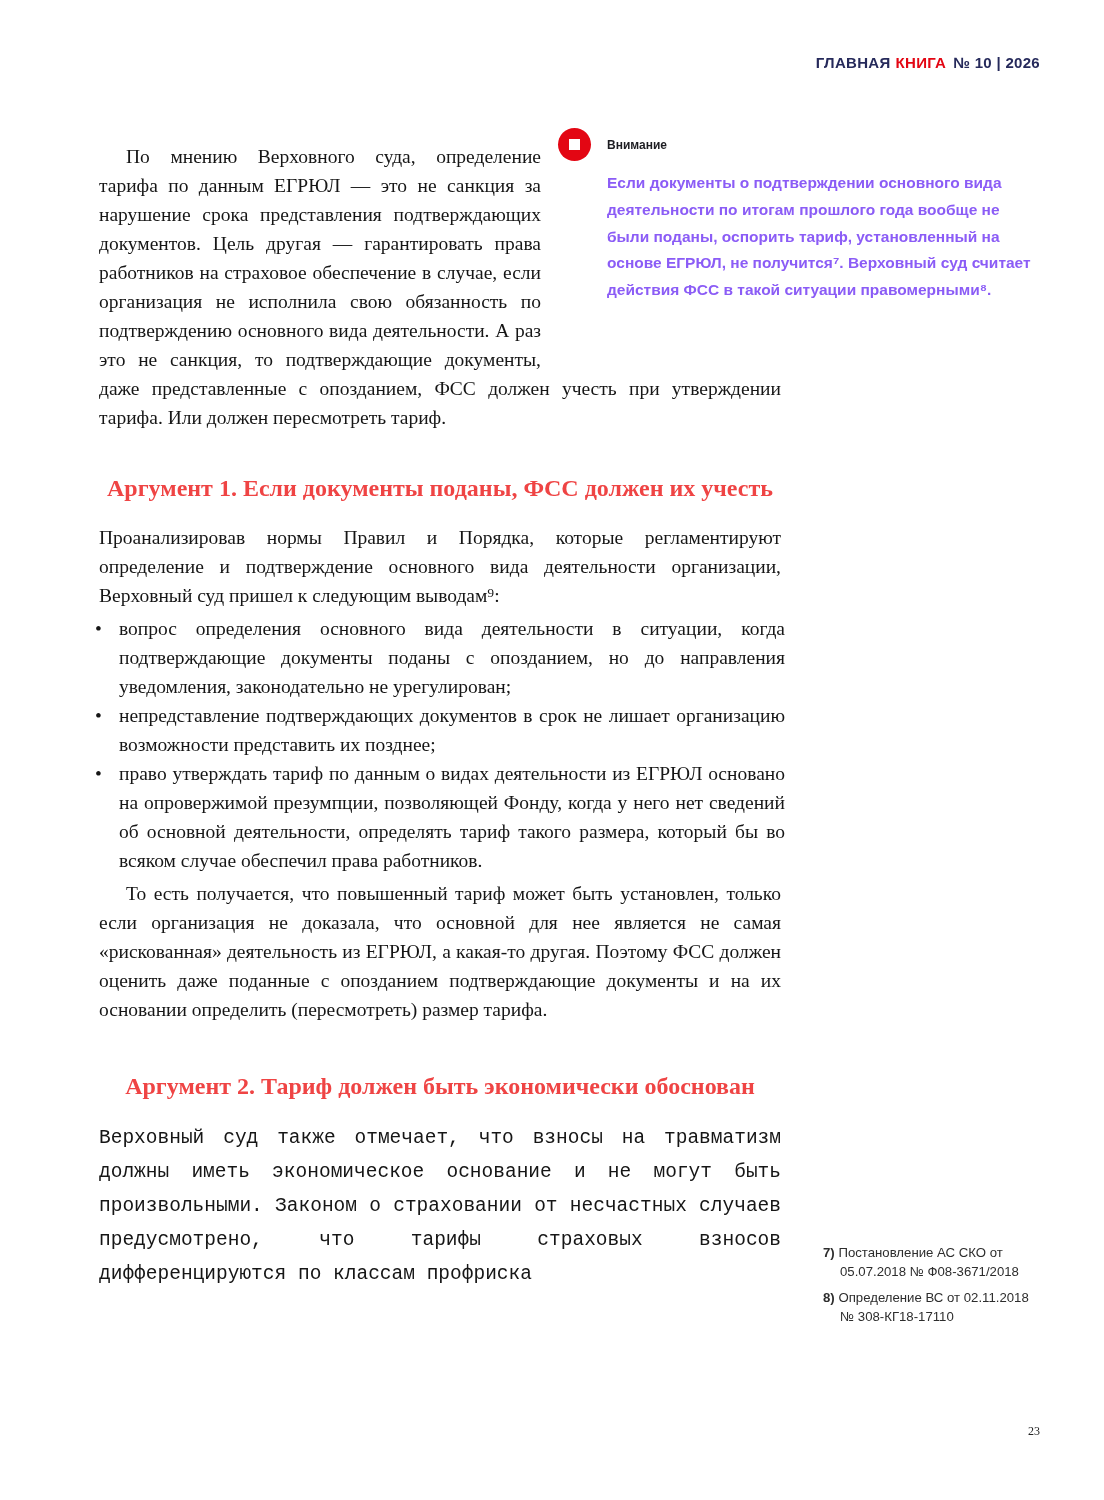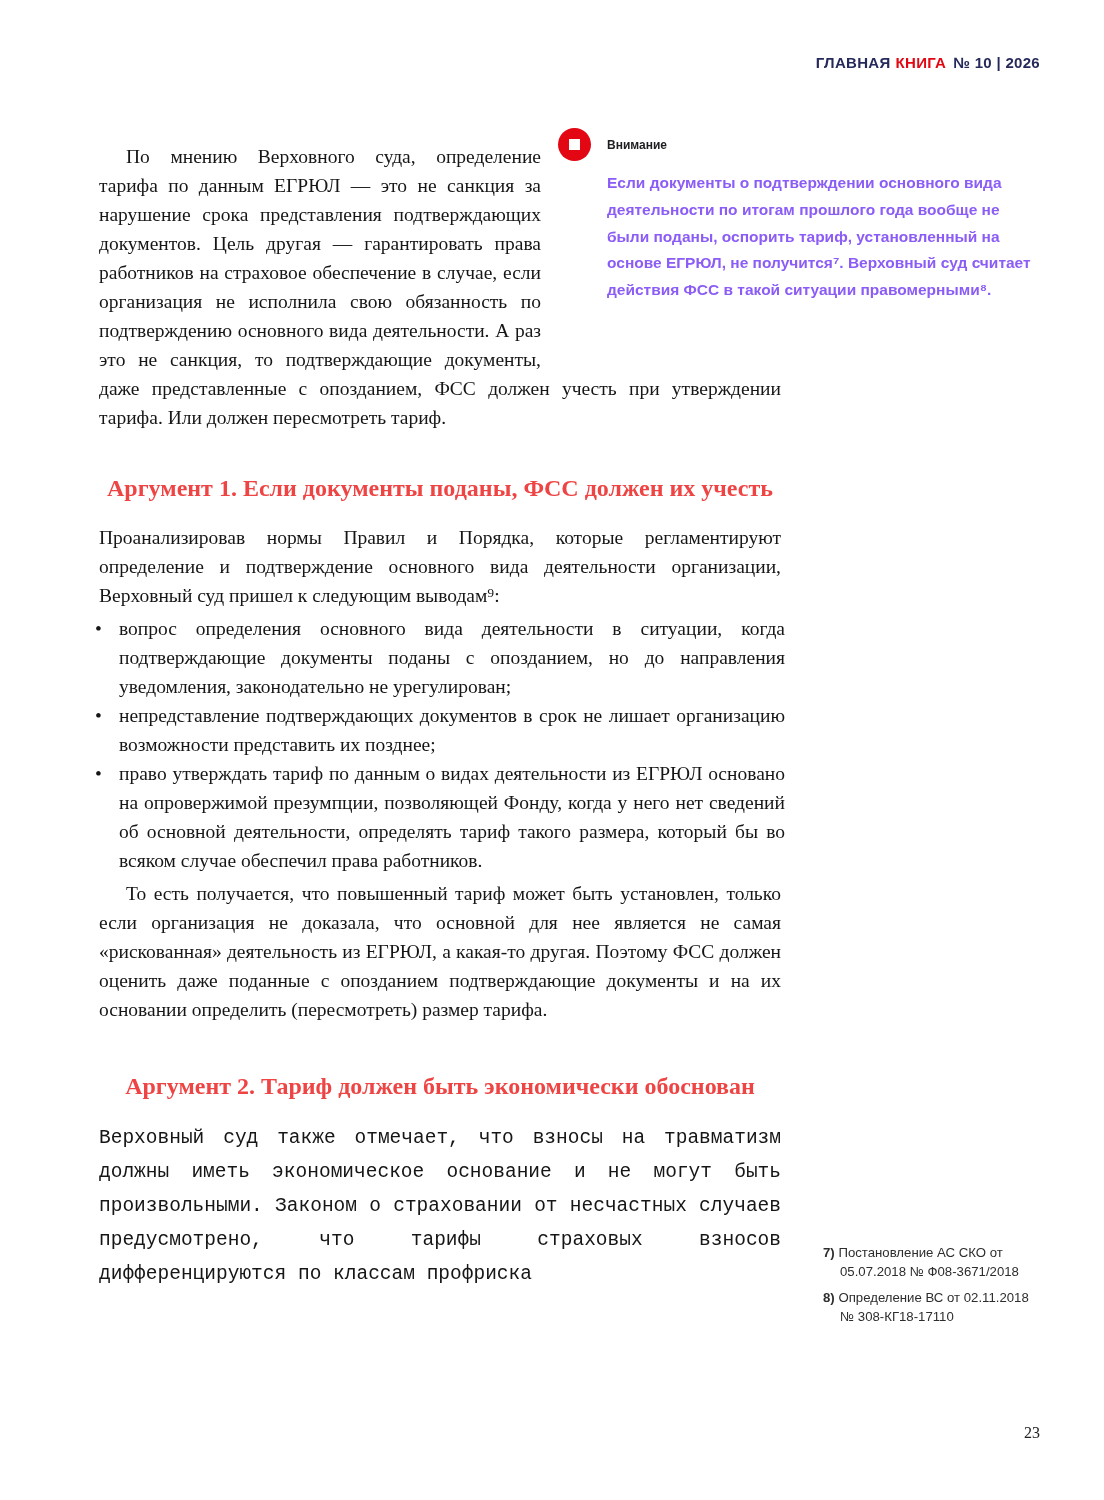--- a/index.html
+++ b/index.html
@@ -71,21 +71,21 @@
     position:absolute; left:823px; top:1243px; width:220px;
     font-family:"Liberation Sans","DejaVu Sans",sans-serif;
     font-size:13.2px; line-height:19px; color:#2d2d2d;
   }
   .fn { margin-bottom:7px; padding-left:17px; text-indent:-17px; text-align:left; }
   .fn-num { font-weight:700; }
 
   
   .page-num {
     position:absolute; right:64px; top:1424px;
-    font-size:16px; color:#222222;text-align:right;
+    font-size:12px; color:#222222;text-align:right;
   }
 </style>
 </head>
 <body>
 
 <div class="page">
 
   <header class="masthead">
     <span class="brand-1">ГЛАВНАЯ</span><span class="brand-2">КНИГА</span><span class="issue">№ 10 | 2026</span>
   </header>

